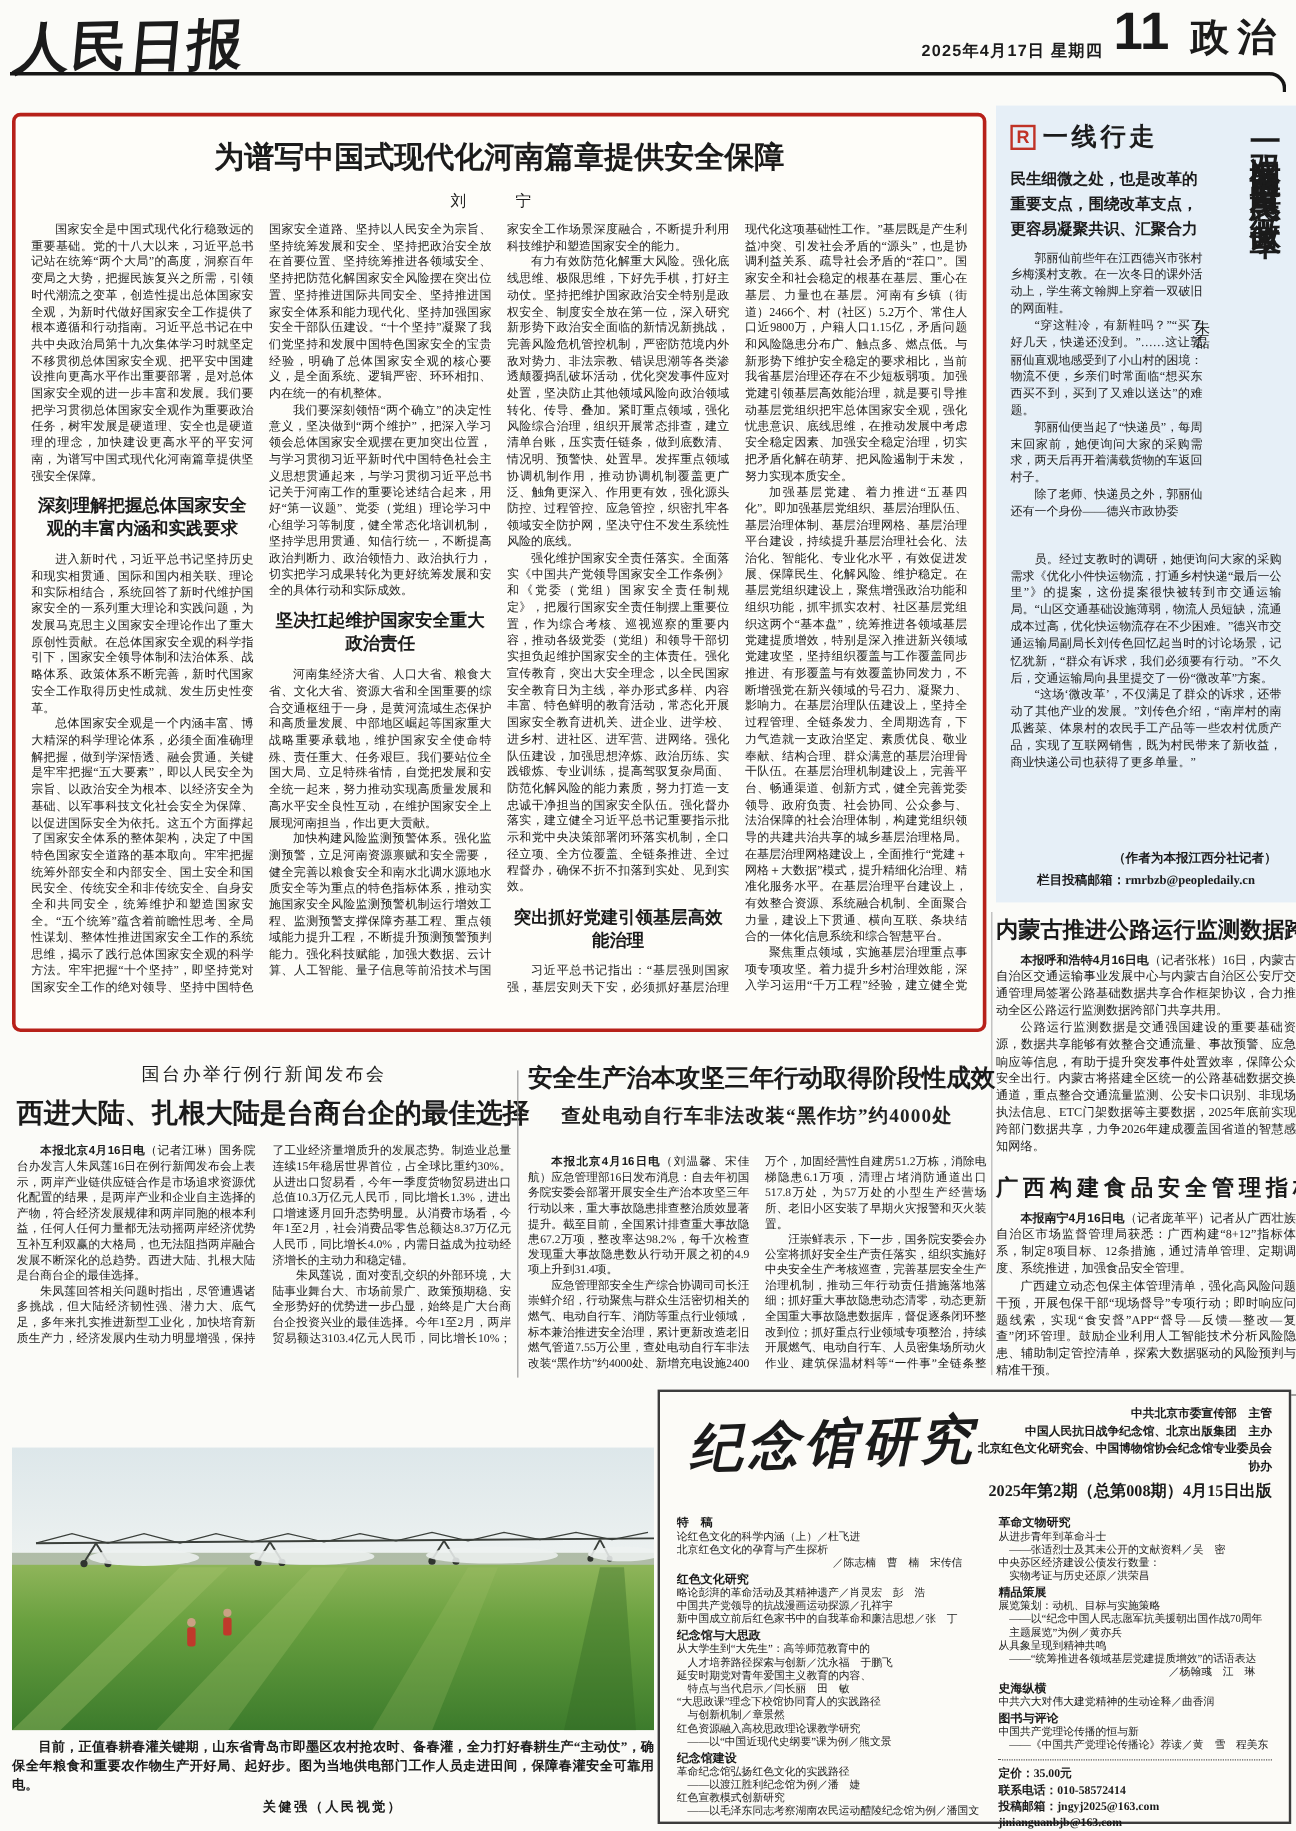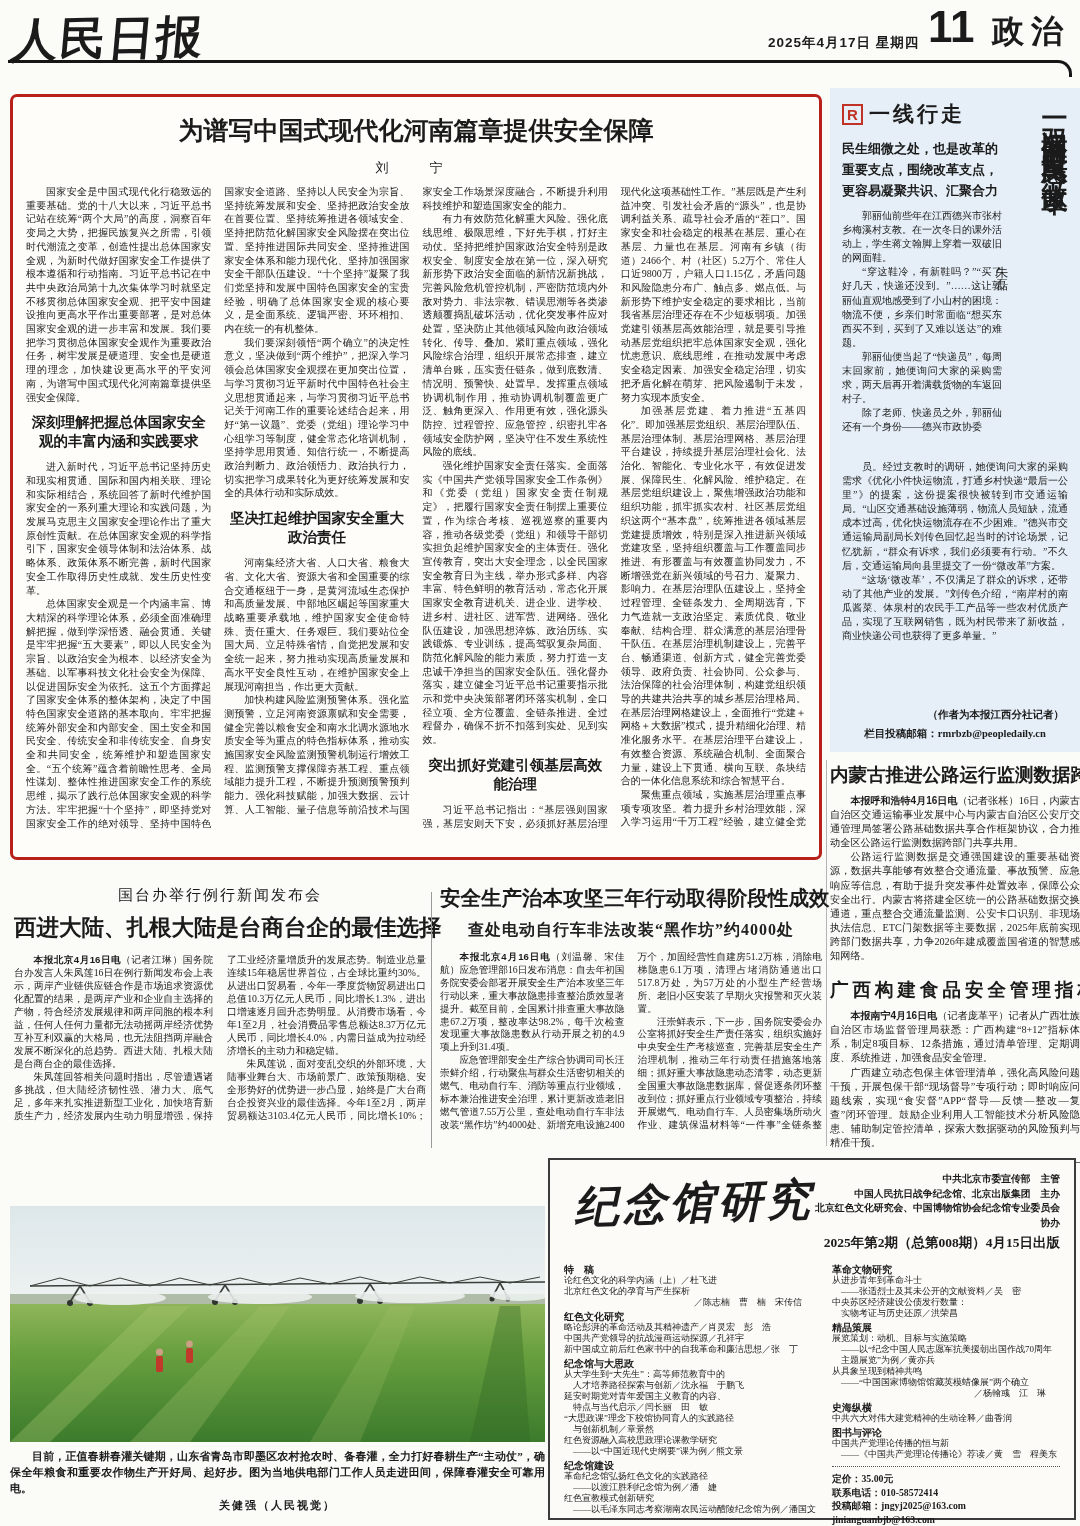--- a/index.html
+++ b/index.html
@@ -65,21 +65,21 @@
   
   .mid-left { position:absolute; left:14px; top:886px; width:412px; }
   .mid-kicker { text-align:center; font-size:15px; letter-spacing:2px; }
   .mid-title { text-align:center; font-size:22.5px; font-weight:bold; margin:7px 0 10px; white-space:nowrap; }
   .mid-body { column-count:2; column-gap:14px; height:178px; overflow:hidden;
     font-size:9.8px; line-height:13px; text-align:justify; }
   .mid-body p { text-indent:2em; }
   .mid-body b { font-family:"Liberation Sans","DejaVu Sans",sans-serif; font-size:9.6px; }
   .mid-right { position:absolute; left:440px; top:884px; width:382px; }
   .mid-title2 { text-align:center; font-size:20.5px; font-weight:bold; white-space:nowrap; }
-  .mid-sub { text-align:center; font-size:16px; font-weight:bold; color:#222; margin:8px 0 10px; letter-spacing:1px; }
+  .mid-sub { text-align:center; font-size:16px; font-weight:bold; color:#222; margin:8px 0 22px; letter-spacing:1px; }
   .mid-body2 { column-count:2; column-gap:13px; height:184px; overflow:hidden;
     font-size:9.7px; line-height:12.9px; text-align:justify; }
   .mid-body2 p { text-indent:2em; }
   .mid-body2 b { font-family:"Liberation Sans","DejaVu Sans",sans-serif; font-size:9.5px; }
   .vline { position:absolute; left:431px; top:892px; height:256px; border-left:1px solid #9a9a9a; }
   .vline2 { position:absolute; left:826px; top:760px; height:386px; border-left:1px solid #b5b5b5; }
 
   
   .photo { position:absolute; left:10px; top:1206px; width:535px; height:236px; overflow:hidden; }
   .photo svg { display:block; }
@@ -311,21 +311,21 @@
         <div class="jt t-h">革命文物研究</div>
             <div class="jt t-i">从进步青年到革命斗士</div>
             <div class="jt t-i">　——张适烈士及其未公开的文献资料／吴　密</div>
             <div class="jt t-i">中央苏区经济建设公债发行数量：</div>
             <div class="jt t-i">　实物考证与历史还原／洪荣昌</div>
             <div class="jt t-h">精品策展</div>
             <div class="jt t-i">展览策划：动机、目标与实施策略</div>
             <div class="jt t-i">　——以“纪念中国人民志愿军抗美援朝出国作战70周年</div>
             <div class="jt t-i">　主题展览”为例／黄亦兵</div>
             <div class="jt t-i">从具象呈现到精神共鸣</div>
-            <div class="jt t-i">　——“中国国家博物馆馆藏英模蜡像展”两个确立</div>
+            <div class="jt t-i">　——“统筹推进各领域基层党建提质增效”的话语表达</div>
             <div class="jt t-a">／杨翰彧　江　琳</div>
             <div class="jt t-h">史海纵横</div>
             <div class="jt t-i">中共六大对伟大建党精神的生动诠释／曲香润</div>
             <div class="jt t-h">图书与评论</div>
             <div class="jt t-i">中国共产党理论传播的恒与新</div>
             <div class="jt t-i">　——《中国共产党理论传播论》荐读／黄　雪　程美东</div>
           </div>
         <div class="j-info">
 
         <div class="jinfo-line">定价：35.00元</div>

